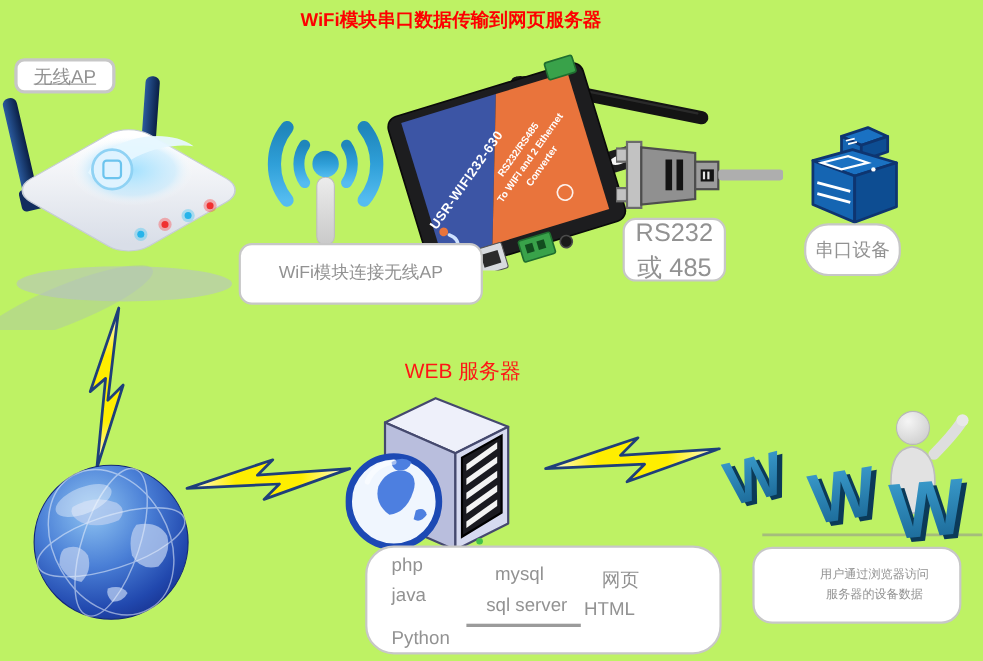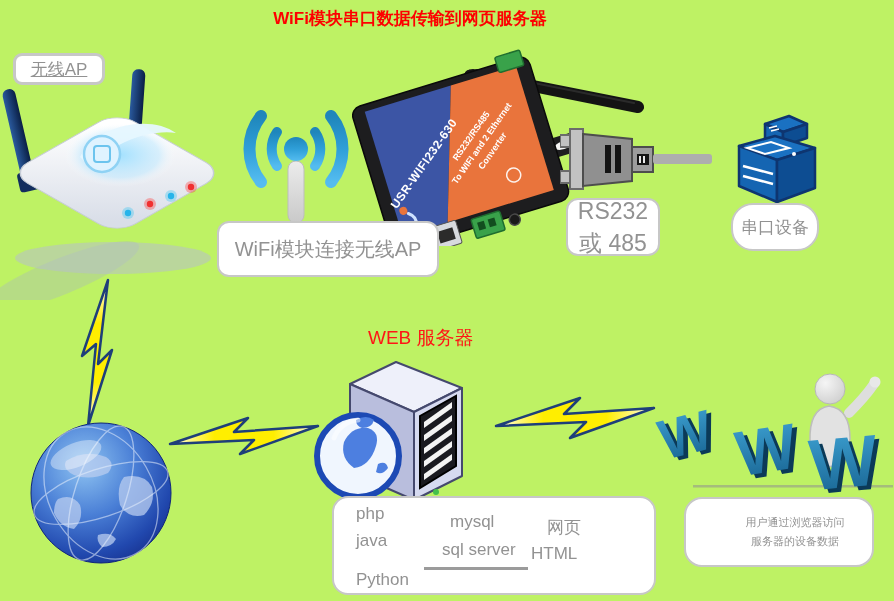--- a/index.html
+++ b/index.html
@@ -8,28 +8,28 @@
   .abs{position:absolute;}
   .title{left:240px;top:7px;width:340px;text-align:center;
          font-size:17px;font-weight:bold;color:#fe0000;}
   .weblabel{left:368px;top:325px;font-size:19px;color:#fe1616;}
   .bubble{position:absolute;background:#fff;border:2px solid #c7c7c7;
           color:#929292;text-align:center;box-sizing:border-box;
           display:flex;flex-direction:column;justify-content:center;}
   .ap-bubble{left:13px;top:53px;width:92px;height:32px;border-radius:9px;
              border-width:3px;font-size:17px;text-decoration:underline;}
   .note-bubble{left:217px;top:221px;width:222px;height:56px;border-radius:12px;
-               font-size:20px;line-height:1.55;}
+               font-size:16px;line-height:1.55;}
   .rs232-bubble{left:566px;top:198px;width:94px;height:58px;border-radius:12px;
                 font-size:23px;line-height:1.4;}
   .serial-bubble{left:731px;top:203px;width:88px;height:48px;border-radius:22px;
                  font-size:17px;}
   .user-bubble{left:684px;top:497px;width:190px;height:70px;border-radius:18px;
                border-width:2.5px;font-size:11px;line-height:1.75;padding-left:32px;}
-  .tech-bubble{left:332px;top:496px;width:324px;height:99px;border-radius:16px;
+  .tech-bubble{left:332px;top:496px;width:324px;height:99px;border-radius:26px;
                border-width:2.5px;text-decoration:underline;}
   .tech-bubble span{position:absolute;font-size:17px;color:#929292;white-space:nowrap;}
   .tb-underline{position:absolute;left:90px;top:69px;width:104px;height:3px;
                 background:#9b9b9b;}
   svg{display:block;}
 </style>
 </head>
 <body>
 
 <div class="canvas">

